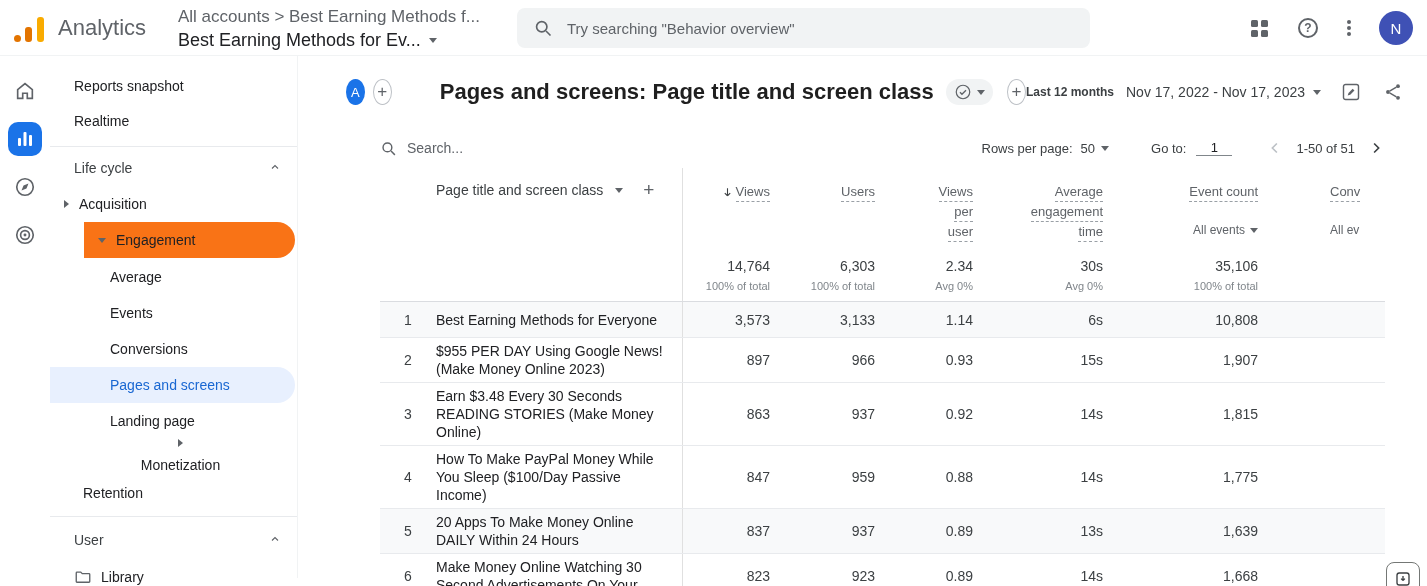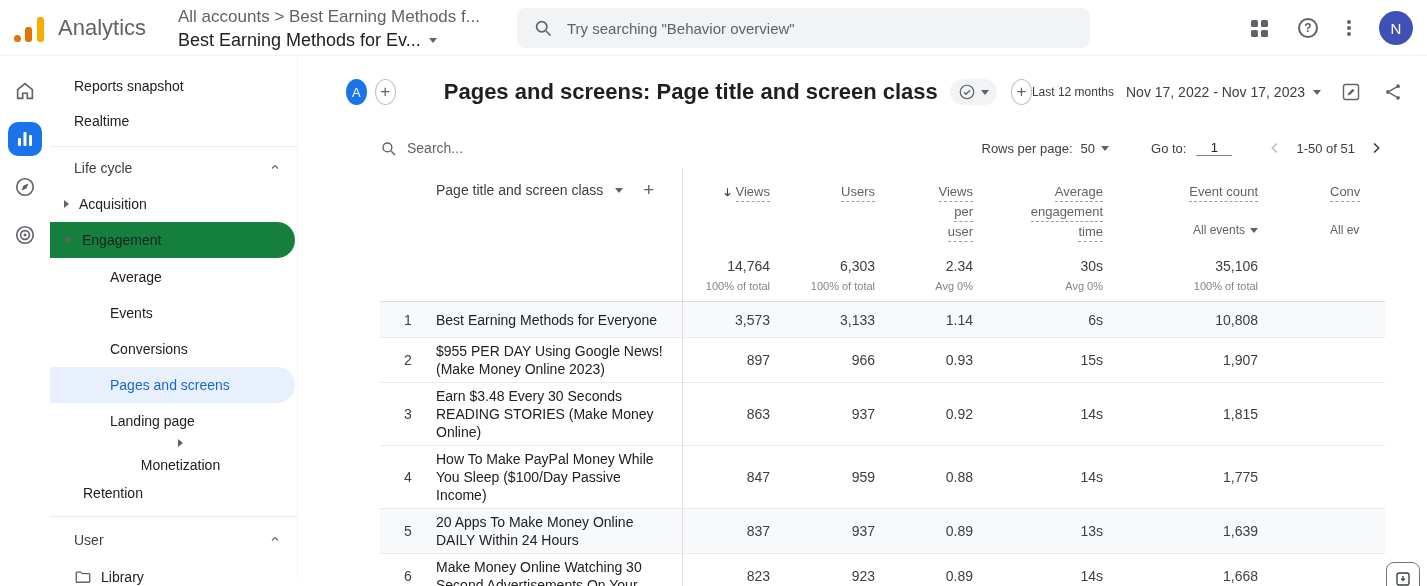--- a/index.html
+++ b/index.html
@@ -37,38 +37,38 @@
 
   
   .sidebar { position:absolute; left:50px; top:56px; width:248px; bottom:8px; background:#fff; border-right:1px solid #f1f3f4; font-size:14px;text-align:right; }
   .s-item { position:absolute; left:0; right:0; height:36px; display:flex; align-items:center; cursor:pointer; color:#202124; }
   .s-item .lbl { white-space:nowrap; }
   .pad24 { padding-left:24px; }
   .pad38 { padding-left:14px; gap:10px; }
   .pad60 { padding-left:60px; }
   .s-head { color:#3c4043; }
   .s-head .chev { position:absolute; right:16px; }
-  .sel-gray { background:#15803d; border-radius:0 18px 18px 0; right:2px; }
+  .sel-gray { background:#f97316; border-radius:0 18px 18px 0; right:2px;margin-left:34px; }
   .sel-blue { background:#e8f0fe; border-radius:0 18px 18px 0; right:2px; color:#1967d2; }
   .s-div { position:absolute; left:0; right:0; height:1px; background:#e8eaed; }
 
   
   .tri-d { width:0; height:0; border-left:4px solid transparent; border-right:4px solid transparent; border-top:5px solid #5f6368; display:inline-block; }
   .tri-r { width:0; height:0; border-top:4px solid transparent; border-bottom:4px solid transparent; border-left:5px solid #5f6368; display:inline-block; }
 
   
   .main { position:absolute; left:298px; top:56px; right:0; bottom:0; background:#fff; }
   .rep-head { position:absolute; top:0; left:0; right:0; height:72px; display:flex; align-items:center; padding-left:48px; padding-right:22px; }
   .circ-a { width:26px; height:26px; border-radius:50%; background:#1a73e8; color:#fff; font-size:13px; display:flex; align-items:center; justify-content:center; cursor:pointer; }
   .circ-plus { width:26px; height:26px; border-radius:50%; border:1px solid #bdc1c6; color:#5f6368; font-size:17px; display:flex; align-items:center; justify-content:center; margin-left:8px; cursor:pointer; }
   .rep-title { font-size:22px; color:#1f1f1f; margin-left:48px; white-space:nowrap; }
   .badge { display:flex; align-items:center; gap:5px; background:#f1f3f4; border-radius:14px; padding:4px 8px; margin-left:12px; cursor:pointer; }
   .plus2 { margin-left:14px; }
   .rh-right { margin-left:auto; display:flex; align-items:center; gap:12px; }
-  .preset { font-size:12px; font-weight:normal; color:#3c4043; white-space:nowrap; }
+  .preset { font-size:12px; font-weight:bold; color:#3c4043; white-space:nowrap; }
   .daterange { font-size:14px; color:#3c4043; white-space:nowrap; display:flex; align-items:center; gap:8px; cursor:pointer; }
   .rh-icon { width:24px; height:24px; display:flex; align-items:center; justify-content:center; cursor:pointer; margin-left:6px; }
 
   
   .table-area { position:absolute; left:82px; top:72px; width:1005px; bottom:0; overflow:hidden; }
   .t-toolbar { height:40px; display:flex; align-items:center; }
   .t-search { display:flex; align-items:center; gap:10px; }
   .t-search input { border:none; outline:none; font-size:14px; color:#202124; width:180px; font-family:inherit; }
   .t-search input::placeholder { color:#5f6368; }
   .t-right { margin-left:auto; display:flex; align-items:center; font-size:13px; color:#3c4043; }

